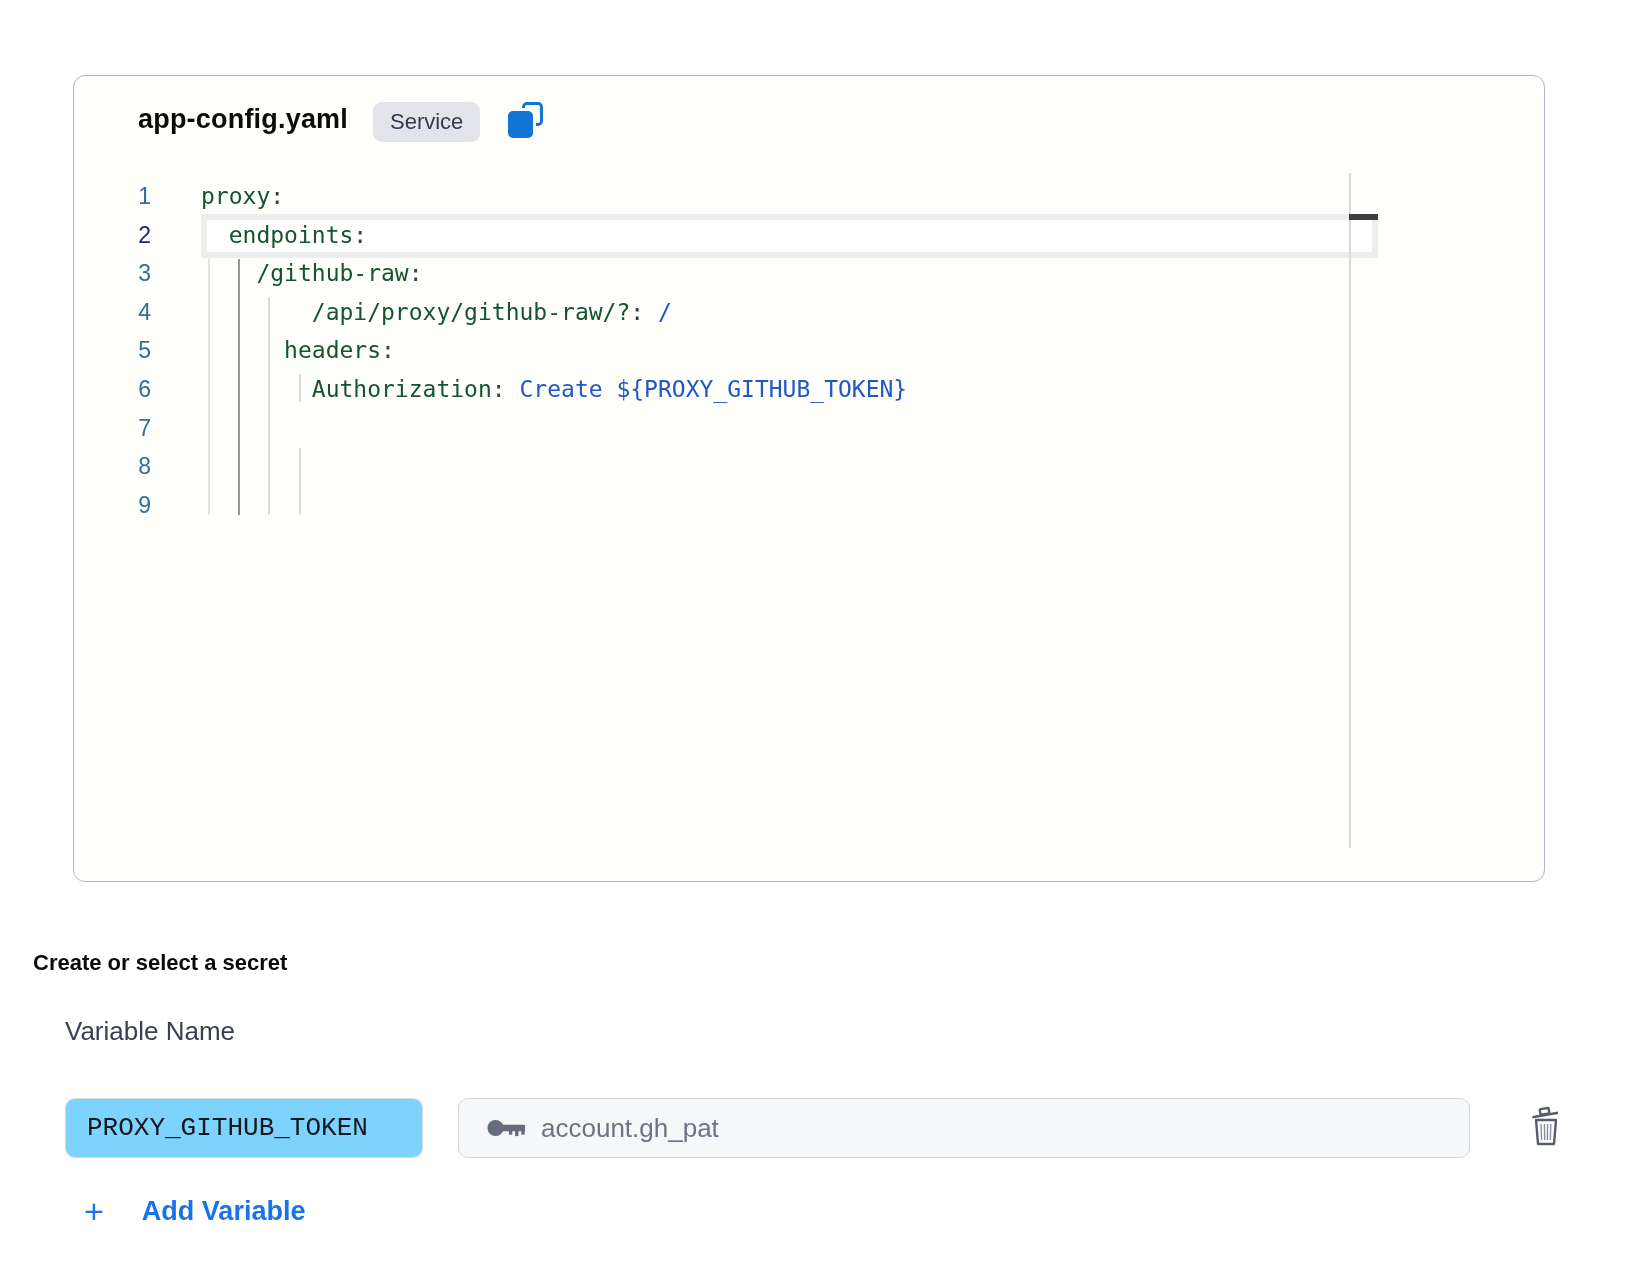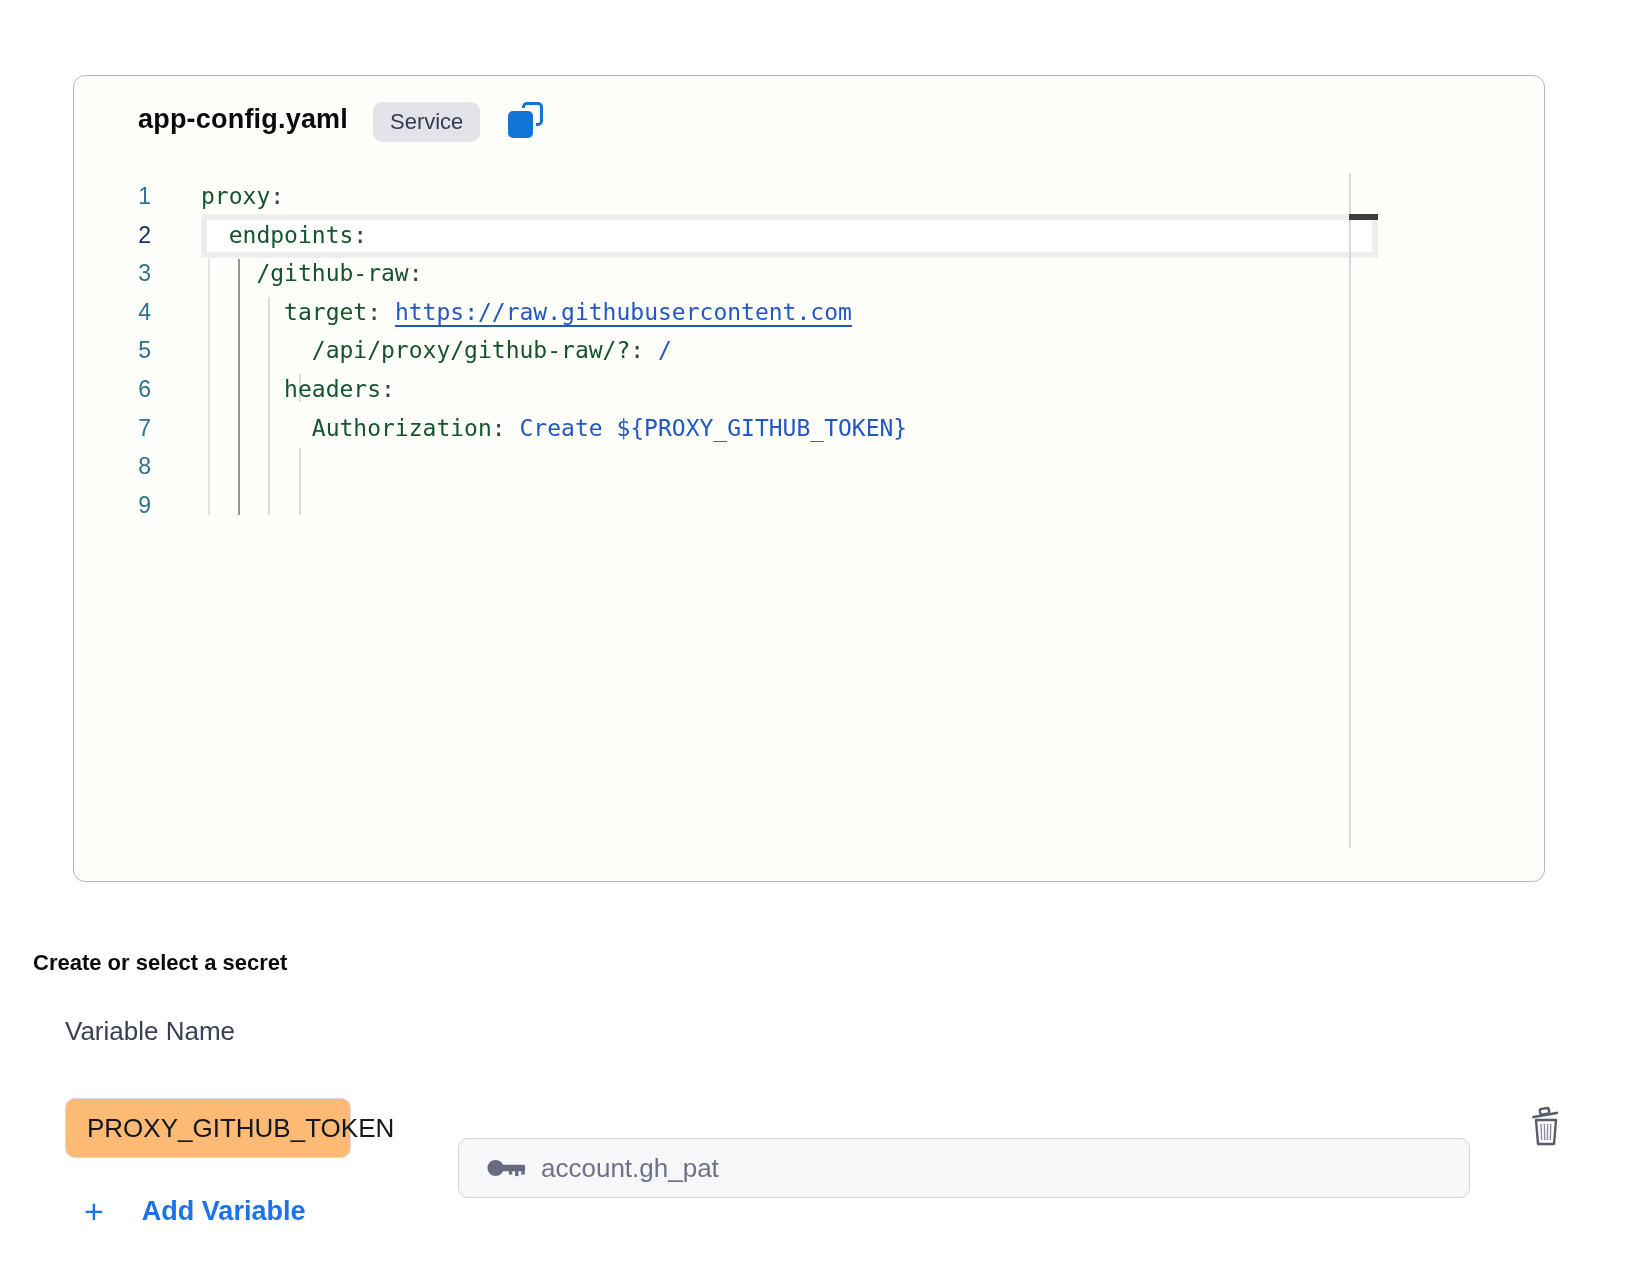--- a/index.html
+++ b/index.html
@@ -53,30 +53,30 @@
   .g4b{ left:225px; top:372px; height:67px;  background:#dcdcdc; }
 
   .scroll-track { position:absolute; left:1275px; top:97px; width:1.5px; height:675px; background:#d9d9d9; z-index:4; }
   .scroll-mark  { position:absolute; left:1275px; top:138px; width:29px; height:6px; background:#3e3e3e; z-index:5; }
 
   
   .heading { position:absolute; left:33px; top:950px; font-size:22px; font-weight:700; color:#0b0b0c; }
   .field-label { position:absolute; left:65px; top:1016px; font-size:26px; color:#3a4054; }
 
   .text-input {
-    position:absolute; left:65px; top:1098px; width:286px; height:60px;
-    background:#fdba74; border:1.5px solid #d7d9e0; border-radius:10px;
+    position:absolute; left:65px; top:1098px; width:358px; height:60px;
+    background:#7dd3fc; border:1.5px solid #d7d9e0; border-radius:10px;
     display:flex; align-items:center; padding-left:21px;
-    font-size:26px; color:#14171f; cursor:text;
+    font-size:26px; color:#14171f; cursor:text;font-family:Liberation Mono, monospace;
   }
   .secret-select {
     position:absolute; left:458px; top:1098px; width:1012px; height:60px;
     background:#f6f7f9; border:1.5px solid #d4d6dd; border-radius:10px;
     display:flex; align-items:center; padding-left:27px; gap:13px;
-    font-size:26px; color:#6e7286; cursor:pointer;margin-top:40px;
+    font-size:26px; color:#6e7286; cursor:pointer;
   }
   .key-icon { flex:0 0 auto; }
 
   .trash-btn { position:absolute; left:1528px; top:1104px; width:36px; height:46px; background:none; border:none; cursor:pointer; }
 
   .add-var {
     position:absolute; left:84px; top:1194px; display:flex; align-items:center; gap:11px;
     color:#1a73e8; cursor:pointer; text-decoration:none;
   }
   .add-var .plus { font-size:34px; font-weight:500; line-height:34px; }
@@ -112,21 +112,20 @@
           <div class="ln-no">5</div>
           <div class="ln-no">6</div>
           <div class="ln-no">7</div>
           <div class="ln-no">8</div>
           <div class="ln-no">9</div>
         </div>
       <div class="code" id="code">
           <div class="code-line"><span class="tk-key">proxy</span><span class="tk-punc">:</span></div>
           <div class="code-line"><span class="tk-ws">  </span><span class="tk-key">endpoints</span><span class="tk-punc">:</span></div>
           <div class="code-line"><span class="tk-ws">    </span><span class="tk-key">/github-raw</span><span class="tk-punc">:</span></div>
-          <div class="code-line"><span class="tk-ws">      </span><span class="tk-key">target</span><span class="tk-punc">: </span><span class="tk-link">https://raw.githubusercontent.com</span></div>
           <div class="code-line"><span class="tk-ws">        </span><span class="tk-key">/api/proxy/github-raw/?</span><span class="tk-punc">: </span><span class="tk-value">/</span></div>
           <div class="code-line"><span class="tk-ws">      </span><span class="tk-key">headers</span><span class="tk-punc">:</span></div>
           <div class="code-line"><span class="tk-ws">        </span><span class="tk-key">Authorization</span><span class="tk-punc">: </span><span class="tk-value">Create ${PROXY_GITHUB_TOKEN}</span></div>
           <div class="code-line"></div>
         </div>
 
       <div class="scroll-track"></div>
       <div class="scroll-mark"></div>
     </div>
   </section>

